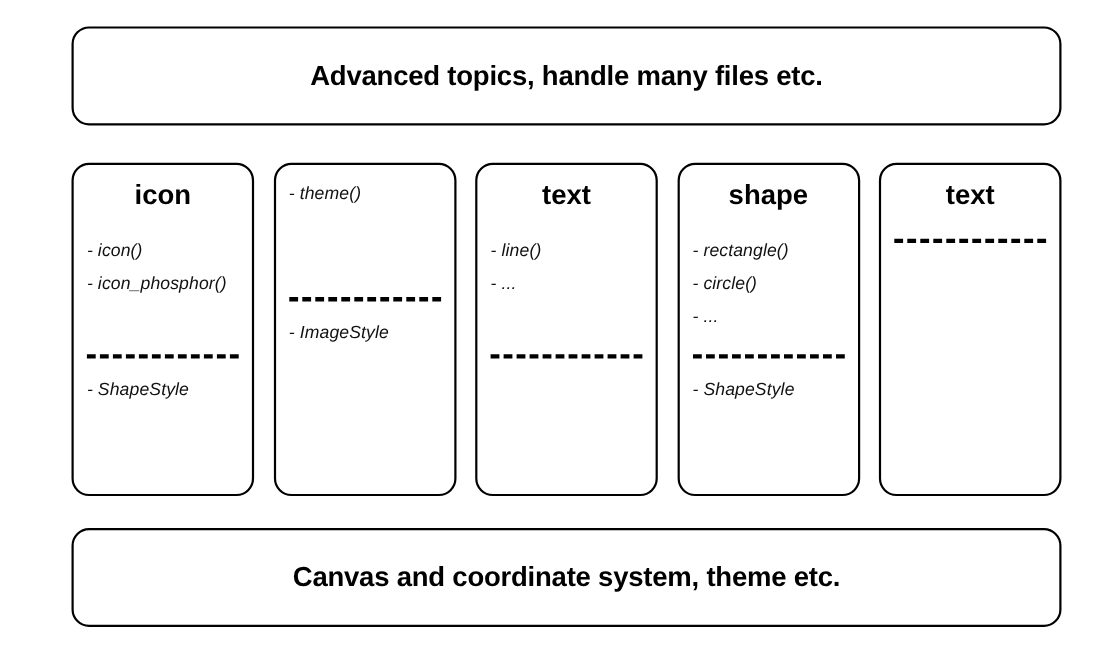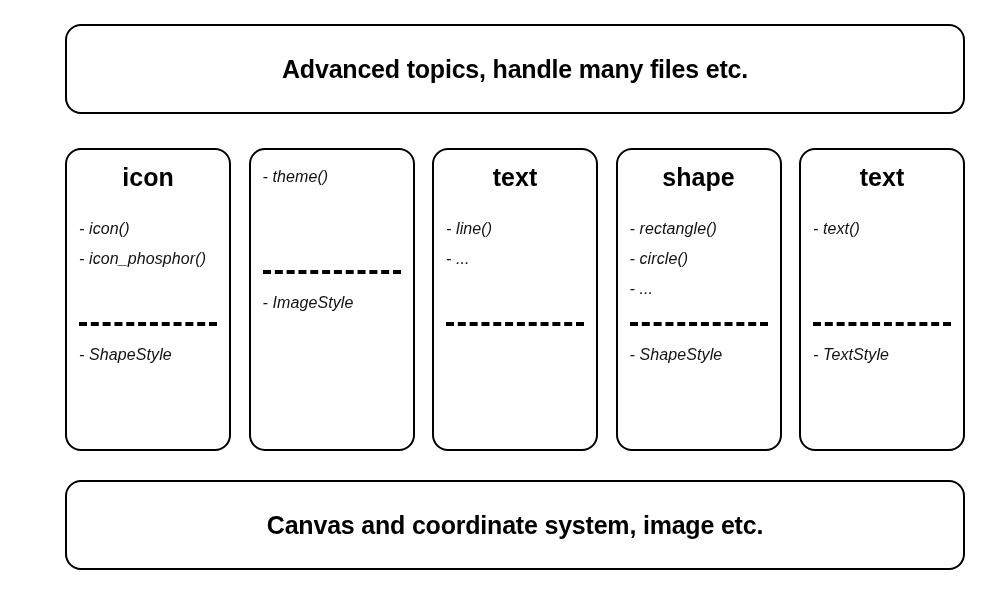--- a/index.html
+++ b/index.html
@@ -175,29 +175,23 @@
         <div class="separator"></div>
         <div class="group">
           <div class="item">- ShapeStyle</div>
         </div>
       </div>
     </div>
 
     <div class="card card-5">
       <div class="card-title">text</div>
       <div class="card-body">
-        <div class="group group-top">
-          <div class="item">- text()</div>
-        </div>
         <div class="separator"></div>
-        <div class="group">
-          <div class="item">- TextStyle</div>
-        </div>
       </div>
     </div>
 
   </div>
 
   <div class="banner">
-    <div class="banner-text">Canvas and coordinate system, image etc.</div>
+    <div class="banner-text">Canvas and coordinate system, theme etc.</div>
   </div>
 
 </div>
 
 </body></html>

